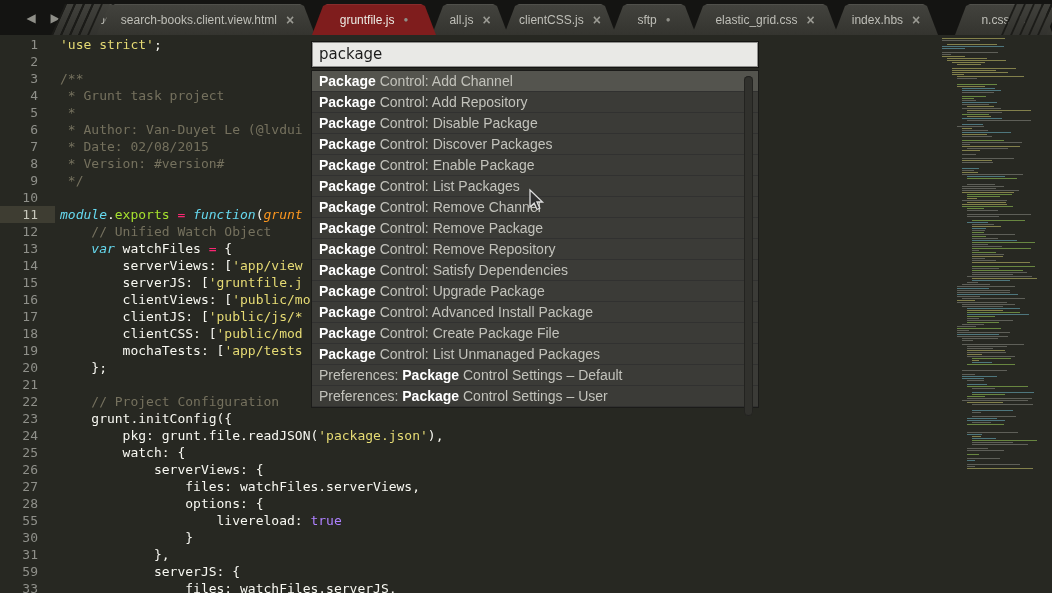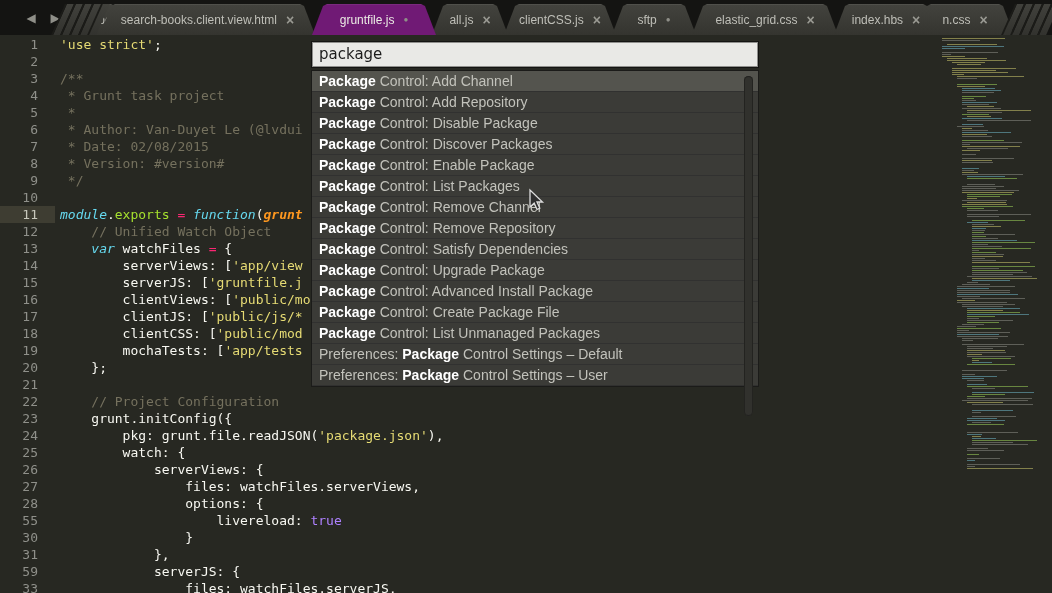--- a/index.html
+++ b/index.html
@@ -31,21 +31,21 @@
   .tab-stack.right { left:1008px; width:46px; z-index:12; }
   .tab {
     position:absolute; top:4px; height:31px;
     display:flex; align-items:center; justify-content:center; gap:9px;
     background:linear-gradient(180deg,#43433e,#34342f);
     clip-path:polygon(0 100%, 11px 2px, 15px 0, calc(100% - 15px) 0, calc(100% - 11px) 2px, 100% 100%);
     box-shadow:inset 0 1px 0 rgba(255,255,255,0.07);
     color:#bfbfb8; font-size:12px; white-space:nowrap; overflow:hidden;
     cursor:default;
   }
-  .tab.active { background:#701a75; color:#ebebe4; }
+  .tab.active { background:#7f1d1d; color:#ebebe4; }
   .tab .tab-close { color:#9a9a93; font-size:14px; font-weight:bold; line-height:1; }
   .tab .tab-dot   { color:#8f8f88; font-size:8px; line-height:1; }
   
   .editor {
     position:absolute; left:0; top:35px; width:1052px; height:558px;
     background:#272822; z-index:1;
   }
   #code {
     position:absolute; left:0; top:1px; width:940px; height:557px;
     overflow:hidden;
@@ -57,21 +57,21 @@
     display:inline-block; width:55px; padding-right:17px; margin-right:5px;
     text-align:right; color:#8f908a;
   }
   .cl.cur .gut { background:#3e3d32; color:#c8c8bc; }
   .sg-p  { color:#f8f8f2; }
   .sg-c  { color:#75715e; }
   .sg-s  { color:#e6db74;margin-top:29px; }
   .sg-k  { color:#66d9ef; font-style:italic; }
   .sg-fn { color:#a6e22e; }
   .sg-op { color:#f92672; }
-  .sg-par{ color:#fd971f; font-style:italic;font-weight:bold; }
+  .sg-par{ color:#fd971f; font-style:italic; }
   .sg-cn { color:#ae81ff; }
   
   .minimap {
     position:absolute; left:938px; top:3px; width:114px; height:470px;
     overflow:hidden; padding-left:4px;
   }
   .mrow { height:1px; margin-bottom:1px; opacity:0.55; }
   .mrow.gap { background:transparent !important; }
   
   .palette {
@@ -143,21 +143,21 @@
           <span class="tab-dot">●</span>
         </div>
         <div class="tab" style="left: 692px; width: 146px; z-index: 3;">
           <span>elastic_grid.css</span>
           <span class="tab-close">×</span>
         </div>
         <div class="tab" style="left: 834px; width: 104px; z-index: 2;">
           <span>index.hbs</span>
           <span class="tab-close">×</span>
         </div>
-        <div class="tab" style="left: 916px; width: 98px; z-index: 1;">
+        <div class="tab" style="left: 955px; width: 98px; z-index: 1;">
           <span>n.css</span>
           <span class="tab-close">×</span>
         </div>
       </div>
     <div class="tab-stack right">
       <i style="left:0"></i>
         <i style="left:9px"></i>
         <i style="left:18px"></i>
         <i style="left:27px"></i>
         <i style="left:36px"></i>
@@ -425,20 +425,21 @@
       <span>package</span>
     </div>
     <div class="palette-list" id="plist">
       <div class="prow sel"><span></span><b>Package</b><span> Control: Add Channel</span></div>
         <div class="prow"><span></span><b>Package</b><span> Control: Add Repository</span></div>
         <div class="prow"><span></span><b>Package</b><span> Control: Disable Package</span></div>
         <div class="prow"><span></span><b>Package</b><span> Control: Discover Packages</span></div>
         <div class="prow"><span></span><b>Package</b><span> Control: Enable Package</span></div>
         <div class="prow"><span></span><b>Package</b><span> Control: List Packages</span></div>
         <div class="prow"><span></span><b>Package</b><span> Control: Remove Channel</span></div>
+        <div class="prow"><span></span><b>Package</b><span> Control: Remove Package</span></div>
         <div class="prow"><span></span><b>Package</b><span> Control: Remove Repository</span></div>
         <div class="prow"><span></span><b>Package</b><span> Control: Satisfy Dependencies</span></div>
         <div class="prow"><span></span><b>Package</b><span> Control: Upgrade Package</span></div>
         <div class="prow"><span></span><b>Package</b><span> Control: Advanced Install Package</span></div>
         <div class="prow"><span></span><b>Package</b><span> Control: Create Package File</span></div>
         <div class="prow"><span></span><b>Package</b><span> Control: List Unmanaged Packages</span></div>
         <div class="prow"><span>Preferences: </span><b>Package</b><span> Control Settings – Default</span></div>
         <div class="prow"><span>Preferences: </span><b>Package</b><span> Control Settings – User</span></div>
         <div class="palette-scroll"></div>
     </div>

